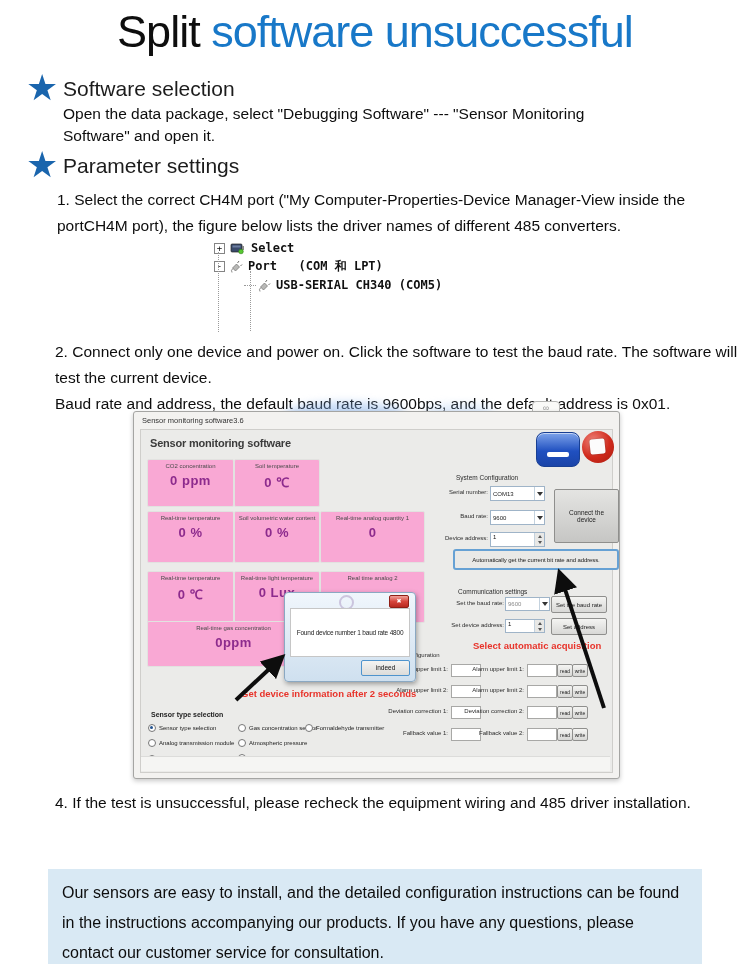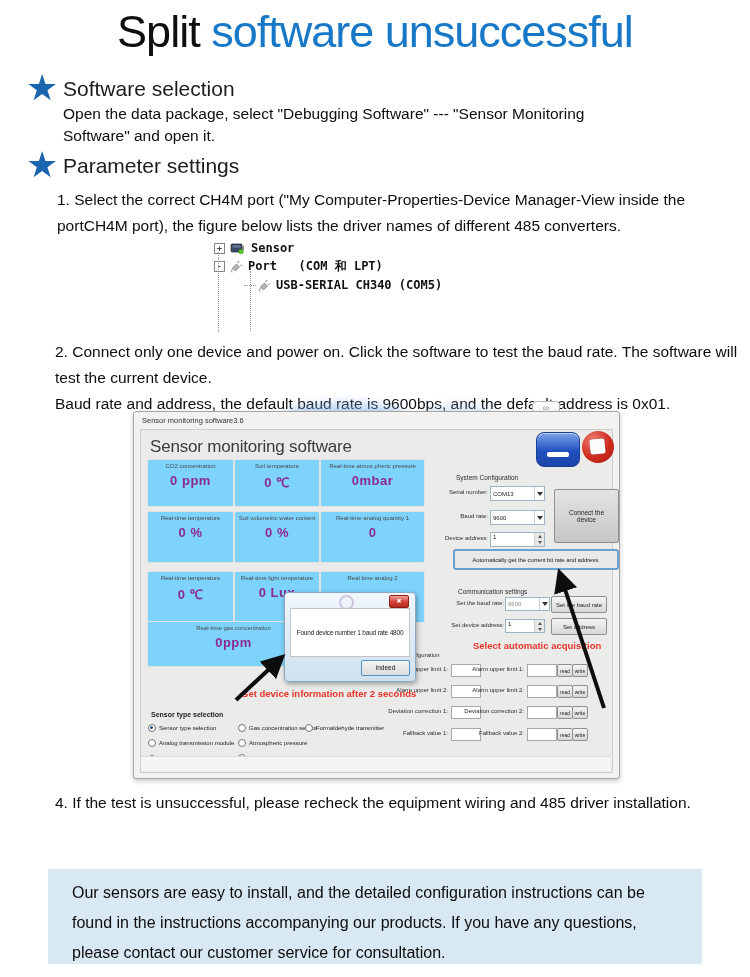--- a/index.html
+++ b/index.html
@@ -35,33 +35,33 @@
   .tline.v1{left:4px;top:13px;height:80px;}
   .tline.v2{left:36px;top:32px;height:60px;}
 
   
   .app-window{position:absolute;left:133px;top:411px;width:485px;height:366px;
               background:#f3f2f0;border:1px solid #a5a5a3;border-radius:3px;
               box-shadow:0 2px 5px rgba(0,0,0,.22);font-size:7px;}
   .app-window .abs{position:absolute;}
   .app-title{left:8px;top:4px;font-size:7.5px;color:#333;}
   .app-inner{left:6px;top:17px;width:471px;height:342px;background:#ebebe9;border:1px solid #cfcecb;}
-  .app-heading{left:16px;top:25px;font-size:17px;font-weight:normal;color:#3b3b3b;letter-spacing:-.2px;}
+  .app-heading{left:16px;top:25px;font-size:11px;font-weight:bold;color:#3b3b3b;letter-spacing:-.2px;}
   .btn-blue{left:402px;top:20px;width:42px;height:33px;border-radius:8px;border:1px solid #183f93;
             background:linear-gradient(#7da3ea,#2050c0 55%,#1a44a8);
             box-shadow:inset 0 1px 0 rgba(255,255,255,.55);}
   .btn-blue::after{content:"";position:absolute;left:10px;top:19px;width:22px;height:5px;
                    background:#fff;border-radius:2px;}
   .btn-red{left:448px;top:19px;width:32px;height:32px;border-radius:50%;
            background:radial-gradient(circle at 35% 30%,#ef8076,#d02a1c 55%,#a81c10);}
   .btn-red::after{content:"";position:absolute;left:8px;top:8px;width:15px;height:15px;
                   background:#fcfcfc;border-radius:2px;transform:rotate(-6deg);
                   box-shadow:0 0 2px rgba(0,0,0,.35);}
 
-  .tile{position:absolute;background:#7dd3fc;border:1px solid #e2e2e0;border-radius:2px;text-align:center;}
+  .tile{position:absolute;background:#f9a8d4;border:1px solid #e2e2e0;border-radius:2px;text-align:center;}
   .tile-label{font-size:6px;color:#4a4a4a;line-height:1.3;padding:3px 2px 0 2px;}
   .tile-value{font-size:13px;font-weight:bold;color:#8d2b8d;margin-top:2px;letter-spacing:.5px;}
   .t0{left:13px;top:47px;width:85px;height:46px;}
   .t1{left:100px;top:47px;width:84px;height:46px;}
   .t2{left:186px;top:47px;width:103px;height:46px;}
   .t3{left:13px;top:99px;width:85px;height:50px;}
   .t4{left:100px;top:99px;width:84px;height:50px;}
   .t5{left:186px;top:99px;width:103px;height:50px;}
   .t6{left:13px;top:159px;width:85px;height:50px;}
   .t7{left:100px;top:159px;width:84px;height:50px;}
@@ -118,21 +118,21 @@
   .win-badge{position:absolute;left:532px;top:401px;width:26px;height:14px;border:1px solid #b5b5b3;
              border-radius:4px;background:#fafaf8;color:#999;font-size:9px;text-align:center;line-height:12px;}
   .smudge{position:absolute;border-radius:50%;filter:blur(4px);pointer-events:none;}
   .sm1{left:285px;top:402px;width:120px;height:24px;background:rgba(130,175,235,.45);}
   .sm2{left:228px;top:419px;width:110px;height:16px;background:rgba(150,190,240,.35);}
   .sm3{left:424px;top:404px;width:70px;height:14px;background:rgba(150,190,240,.30);}
   .overlay{position:absolute;left:0;top:0;z-index:50;pointer-events:none;}
 
   
   .footer-box{position:absolute;left:48px;top:869px;width:654px;height:95px;background:#d9e9f4;}
-  .footer-text{padding:9px 16px 0 24px;font-size:16px;line-height:30px;color:#0d0d0d;}
+  .footer-text{padding:9px 16px 0 14px;font-size:16px;line-height:30px;color:#0d0d0d;}
 </style>
 </head>
 <body>
 
 <div class="page">
 
   <div class="main-title">
     <span class="t-black">Split</span><span class="t-blue"> software unsuccessful</span>
   </div>
 
@@ -151,21 +151,21 @@
     <div class="trow">
       <span class="expander">+</span>
       <span class="ticon">
         <svg width="16" height="13" viewBox="0 0 16 13">
             <rect x="1" y="2" width="11" height="8" rx="1" fill="#3a4a6b" stroke="#222" stroke-width="0.7"></rect>
             <rect x="12" y="4" width="2" height="4" fill="#8a8a88"></rect>
             <rect x="2.5" y="3.5" width="8" height="2" fill="#6b7da0"></rect>
             <circle cx="11" cy="9.5" r="2.3" fill="#58c832" stroke="#2c7d12" stroke-width="0.6"></circle>
           </svg>
       </span>
-      <span class="tlabel">Sensor</span>
+      <span class="tlabel">Select</span>
     </div>
     <div class="trow">
       <span class="expander">-</span>
       <span class="ticon">
         <svg width="13" height="13" viewBox="0 0 13 13">
             <path d="M2.5 8 L6.5 4 L9.5 7 L5.5 11 Z" fill="#b8b8b6" stroke="#6f6f6d" stroke-width="0.7"></path>
             <line x1="7.5" y1="3" x2="9" y2="1" stroke="#6f6f6d"></line>
             <line x1="10.5" y1="6" x2="12" y2="4.5" stroke="#6f6f6d"></line>
             <path d="M3 8.5 Q0.5 10 2 12.5" fill="none" stroke="#8a8a88"></path>
           </svg>
@@ -205,24 +205,20 @@
     <div class="abs btn-red"></div>
 
     <div class="tile t0">
         <div class="tile-label">CO2 concentration</div>
         <div class="tile-value">0 ppm</div>
       </div>
     <div class="tile t1">
         <div class="tile-label">Soil temperature</div>
         <div class="tile-value">0 ℃</div>
       </div>
-    <div class="tile t2">
-        <div class="tile-label">Real-time atmos pheric pressure</div>
-        <div class="tile-value">0mbar</div>
-      </div>
     <div class="tile t3">
         <div class="tile-label">Real-time temperature</div>
         <div class="tile-value">0 %</div>
       </div>
     <div class="tile t4">
         <div class="tile-label">Soil volumetric water content</div>
         <div class="tile-value">0 %</div>
       </div>
     <div class="tile t5">
         <div class="tile-label">Real-time analog quantity 1</div>

